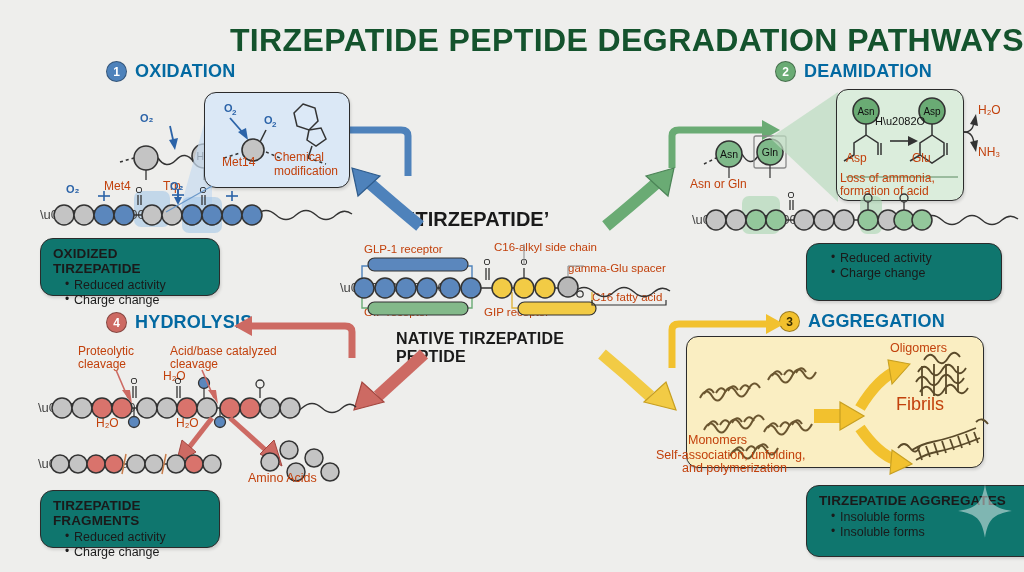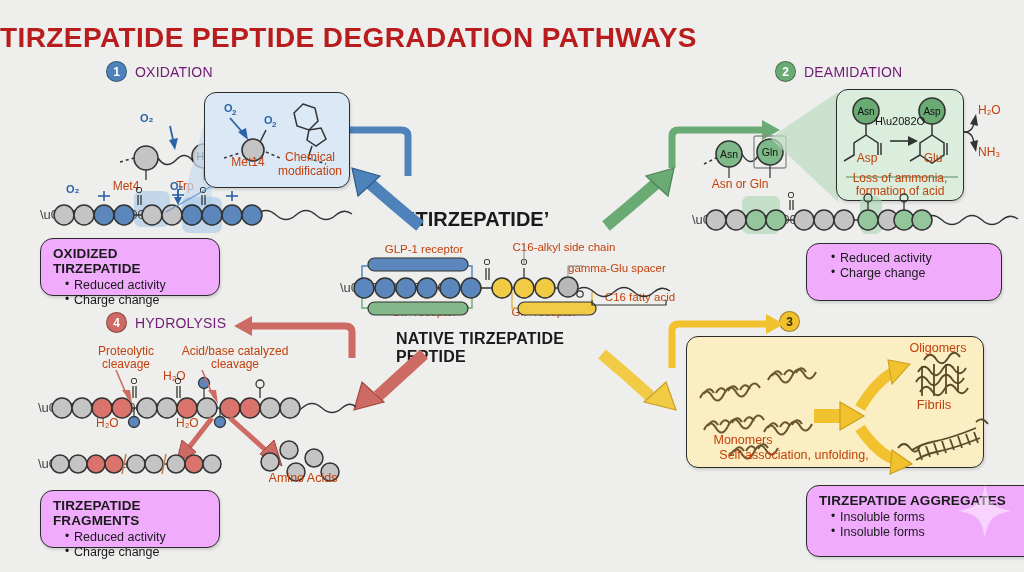--- a/index.html
+++ b/index.html
@@ -8,50 +8,50 @@
     background:#eeeeec;
     font-family:"Liberation Sans", sans-serif;
     color:#1a1a1a;
     position:relative;
   }
   #stage{position:absolute;inset:0;}
   .abs{position:absolute;}
 
   
   #main-title{
-    left:0;right:0;top:22px;text-align:left;
-    font-size:28px;font-weight:bold;letter-spacing:.4px;
-    color:#b91c1c;
+    left:0;right:0;top:22px;text-align:right;
+    font-size:32px;font-weight:bold;letter-spacing:.4px;
+    color:#14532d;
   }
 
   
   .sec-head{display:flex;align-items:center;gap:8px;}
   .badge{
     width:21px;height:21px;border-radius:50%;
     display:flex;align-items:center;justify-content:center;
     color:#fff;font-size:12px;font-weight:bold;
     border:1.5px solid rgba(0,0,0,.35);
     box-sizing:border-box;
   }
-  .sec-title{font-size:14px;font-weight:normal;letter-spacing:.2px;color:#701a75;}
+  .sec-title{font-size:18px;font-weight:bold;letter-spacing:.2px;color:#0369a1;}
 
   
   .infobox{
-    background:#f0abfc;border:1.6px solid #2b2b2b;border-radius:13px;
+    background:#0f766e;border:1.6px solid #2b2b2b;border-radius:13px;
     padding:7px 12px 8px 12px;box-sizing:border-box;
     box-shadow:1px 2px 3px rgba(0,0,0,.13);
   }
   .infobox .ib-title{font-size:13.5px;font-weight:bold;letter-spacing:.1px;margin-bottom:2px;}
   .infobox ul{margin:0;padding:0 0 0 12px;list-style:none;}
   .infobox li{font-size:12.5px;line-height:15px;position:relative;padding-left:9px;}
   .infobox li:before{content:"\2022";position:absolute;left:0;top:-1px;font-size:12px;}
 
   
   .lbl{font-size:12px;line-height:13.5px;color:#c2410c;}
-  .lbl.c{text-align:center;}
+  .lbl.c{text-align:left;}
 
   
   .inset{
     border:1.8px solid #2b2b2b;border-radius:12px;box-sizing:border-box;
     box-shadow:1px 2px 3px rgba(0,0,0,.13);
   }
   .inset.blue{background:#dbe8f6;}
   .inset.green{background:#dbeddc;}
   .inset.yellowbox{background:#faeec2;}
 
@@ -444,20 +444,21 @@
   <div class="abs infobox" style="left:40px;top:490px;width:180px;height:58px;">
     <div class="ib-title">TIRZEPATIDE FRAGMENTS</div>
     <ul>
       <li>Reduced activity</li>
       <li>Charge change</li>
     </ul>
   </div>
 
   <div class="abs sec-head" style="left:779px;top:311px;">
     <div class="badge" style="background:#f2c12e;color:#3a2e00;">3</div>
+    <div class="sec-title">AGGREGATION</div>
   </div>
 
   <svg class="abs" style="left:666px;top:308px;" width="120" height="80">
     <path d="M6,60 L6,22 Q6,16 13,16 L100,16" fill="none" stroke="#f2c12e" stroke-width="7"></path>
     <path d="M100,6 L118,16 L100,26 Z" fill="#f2c12e"></path>
   </svg>
 
   <div class="abs inset yellowbox" style="left:686px;top:336px;width:298px;height:132px;"></div>
   <svg class="abs" style="left:686px;top:336px;" width="298" height="132">
     <defs>
@@ -500,23 +501,24 @@
     <g stroke="#5a4a2a" stroke-width="1.8" fill="none">
       <path d="M226,114 q10,-6 20,-8 q20,-4 44,-14"></path>
       <path d="M230,124 q10,-6 20,-8 q20,-4 44,-14"></path>
       <path d="M232,112 L236,124 M240,110 L244,121 M248,107 L252,119 M256,105 L260,117 M264,103 L268,114 M272,100 L276,112 M280,98 L284,109 M288,96 L292,107"></path>
       <path d="M212,112 q6,-8 12,0 q6,8 10,-2"></path>
       <path d="M290,86 q6,-6 12,2"></path>
     </g>
   </svg>
 
   <div class="abs lbl c" style="left:688px;top:434px;width:110px;font-size:12.5px;">Monomers</div>
-  <div class="abs lbl c" style="left:686px;top:449px;width:216px;font-size:12.5px;">Self-association, unfolding,</div>
+  <div class="abs lbl c" style="left:656px;top:449px;width:216px;font-size:12.5px;">Self-association, unfolding,</div>
+  <div class="abs lbl c" style="left:682px;top:462px;width:216px;font-size:12.5px;">and polymerization</div>
   <div class="abs lbl c" style="left:890px;top:342px;width:96px;font-size:12.5px;">Oligomers</div>
-  <div class="abs lbl c" style="left:896px;top:398px;width:76px;font-size:13px;">Fibrils</div>
+  <div class="abs lbl c" style="left:896px;top:398px;width:76px;font-size:18px;">Fibrils</div>
   <div class="abs lbl c" style="left:890px;top:458px;width:96px;font-size:13px;margin-top:37px;">Aggregates</div>
 
   <div class="abs infobox" style="left:806px;top:485px;width:237px;height:72px;">
     <div class="ib-title">TIRZEPATIDE AGGREGATES</div>
     <ul>
       <li>Insoluble forms</li>
       <li>Insoluble forms</li>
     </ul>
   </div>
 

